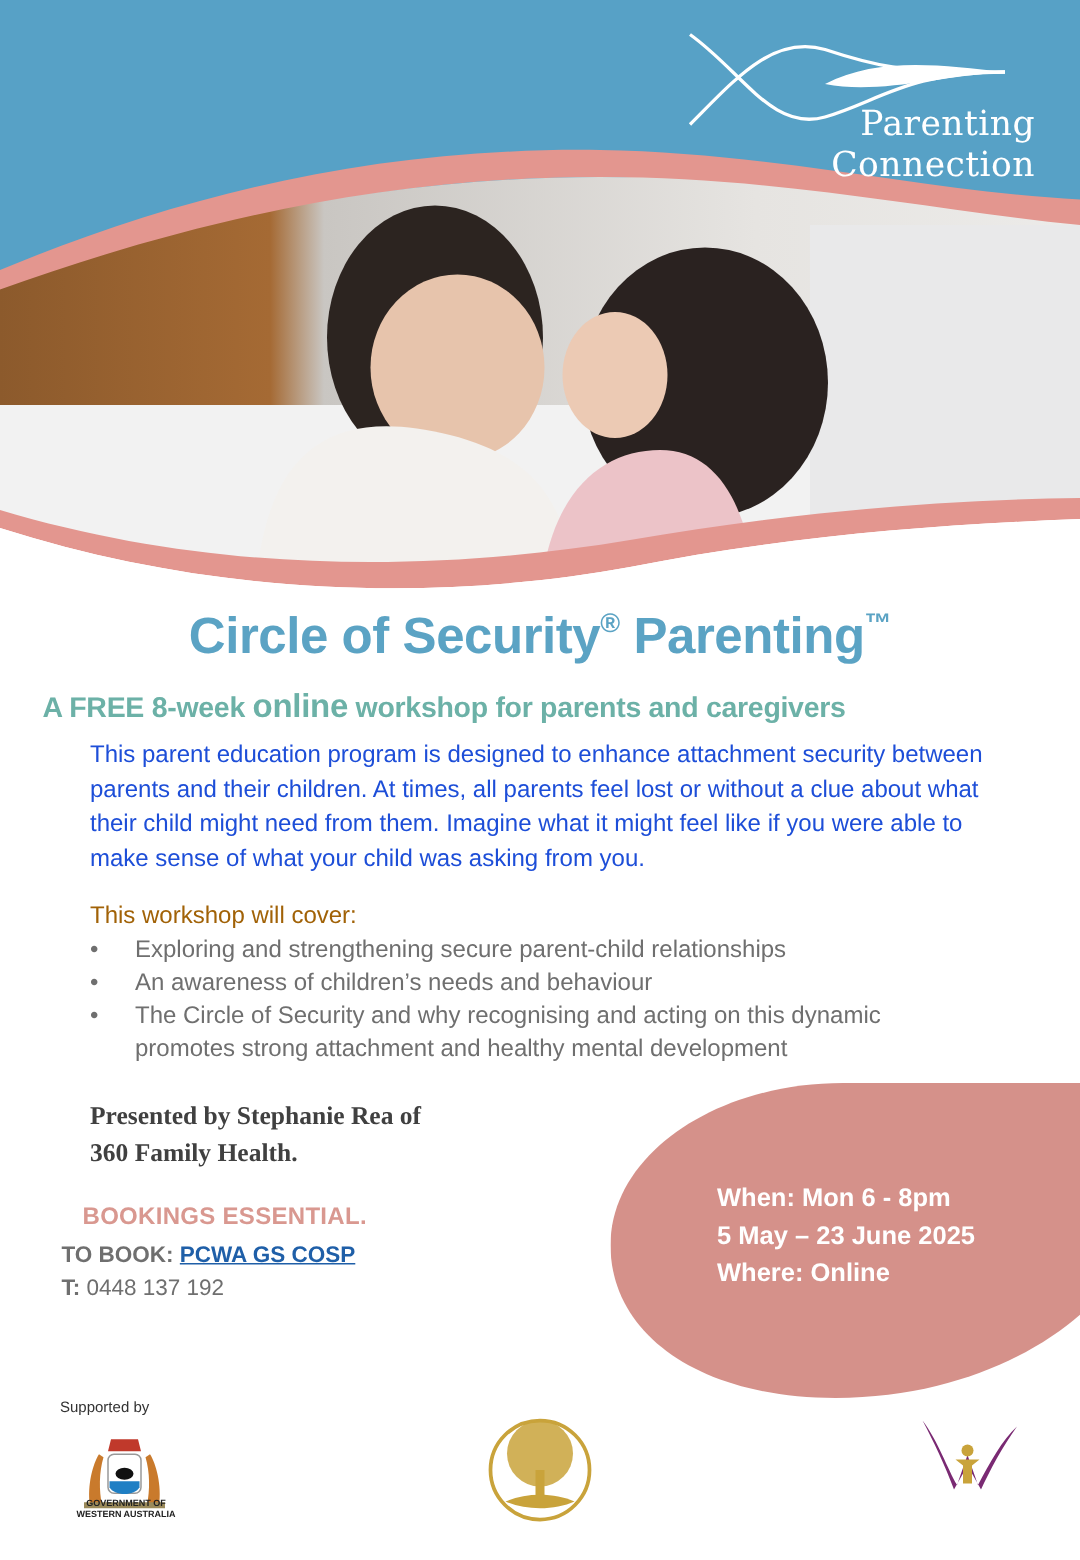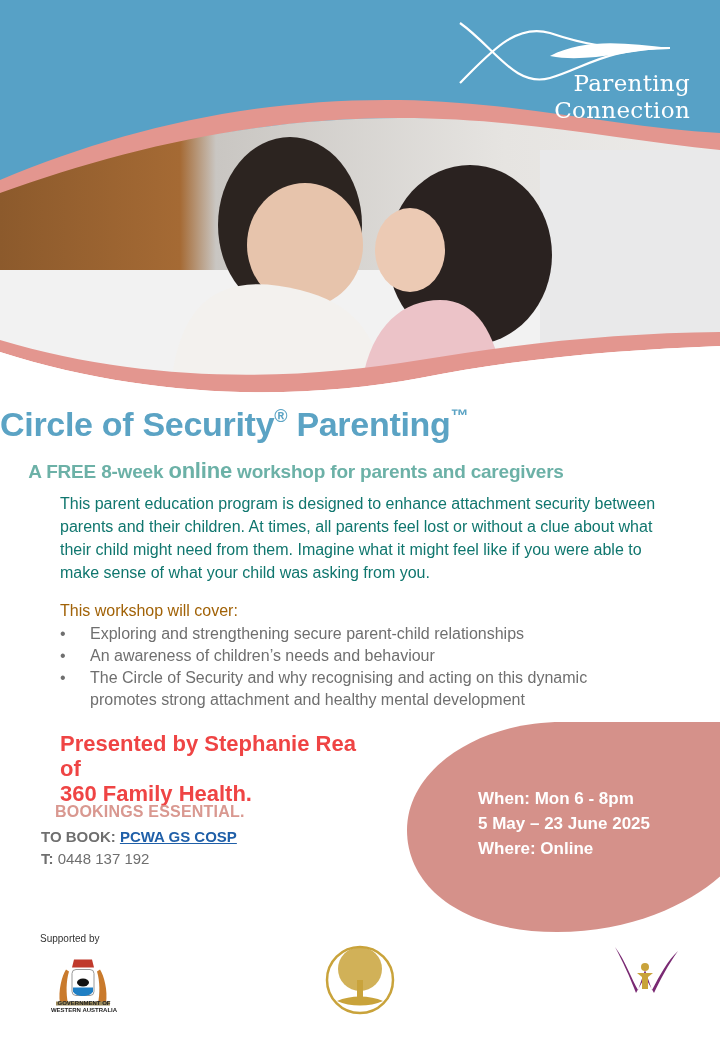--- a/index.html
+++ b/index.html
@@ -9,36 +9,36 @@
 
   
   #hero-svg { position: absolute; left: 0; top: 0; width: 720px; height: 400px; }
 
   
   .logo-text { position: absolute; left: 510px; top: 70px; width: 180px; text-align: right;
                font-family: "DejaVu Serif", serif; color: #ffffff; font-size: 23px; line-height: 27px;
                letter-spacing: 0.3px; }
   .logo-mark { position: absolute; left: 455px; top: 18px; width: 230px; height: 70px; }
 
-  .title { left: 0; width: 720px; top: 405px; color: #5ba3c4;
+  .title { left: 0; width: 720px; top: 405px; text-align: center; color: #5ba3c4;
            font-size: 34px; font-weight: bold; letter-spacing: -0.3px; }
   .title sup { font-size: 18px; vertical-align: 14px; }
   .subtitle { left: 0; width: 592px; top: 458px; text-align: center; color: #6cb1a7;
               font-size: 19px; font-weight: bold; letter-spacing: -0.2px; }
   .subtitle .big { font-size: 22px; }
 
-  .intro { left: 60px; top: 492px; width: 620px; color: #0f766e; font-size: 16px; line-height: 23px; }
+  .intro { left: 60px; top: 492px; width: 620px; color: #1d4ed8; font-size: 16px; line-height: 23px; }
   .cover-head { left: 60px; top: 600px; color: #a16207; font-size: 16px; line-height: 22px; }
   .bullets { left: 60px; top: 623px; width: 590px; margin: 0; padding: 0; list-style: none;
              color: #6f6f6f; font-size: 16px; line-height: 22px; }
   .bullets li { position: relative; padding-left: 30px; }
   .bullets li .dot { position: absolute; left: 0; top: 0; }
 
-  .presenter { left: 60px; top: 731px; width: 320px; color: #ef4444; font-size: 22px;
-               font-weight: bold; line-height: 25px; }
+  .presenter { left: 60px; top: 731px; width: 320px; color: #404040; font-size: 17px;
+               font-weight: bold; line-height: 25px; font-family: Liberation Serif, serif; }
 
   .bookings { left: 55px; top: 803px; color: #d99890; font-size: 16px; font-weight: bold; letter-spacing: 0.2px; }
   .contact { left: 41px; top: 826px; color: #6f6f6f; font-size: 15px; line-height: 22px; }
   .contact b { color: #6f6f6f; }
   .contact a { color: #1f5fa8; text-decoration: underline; }
   .contact .book-link { font-weight: bold; }
 
   .blob { position: absolute; left: 407px; top: 720px; width: 320px; height: 215px; }
   .when { left: 478px; top: 786px; color: #ffffff; font-size: 17px; font-weight: bold; line-height: 25px; }
 

